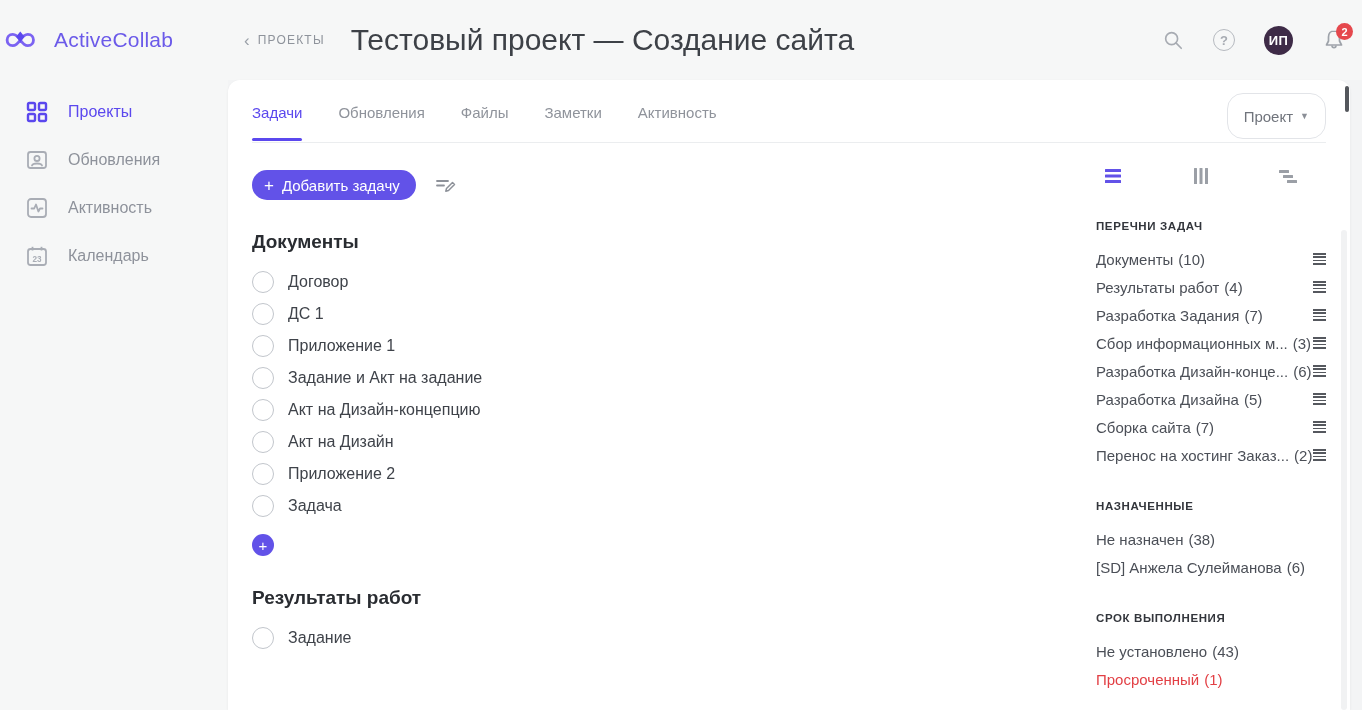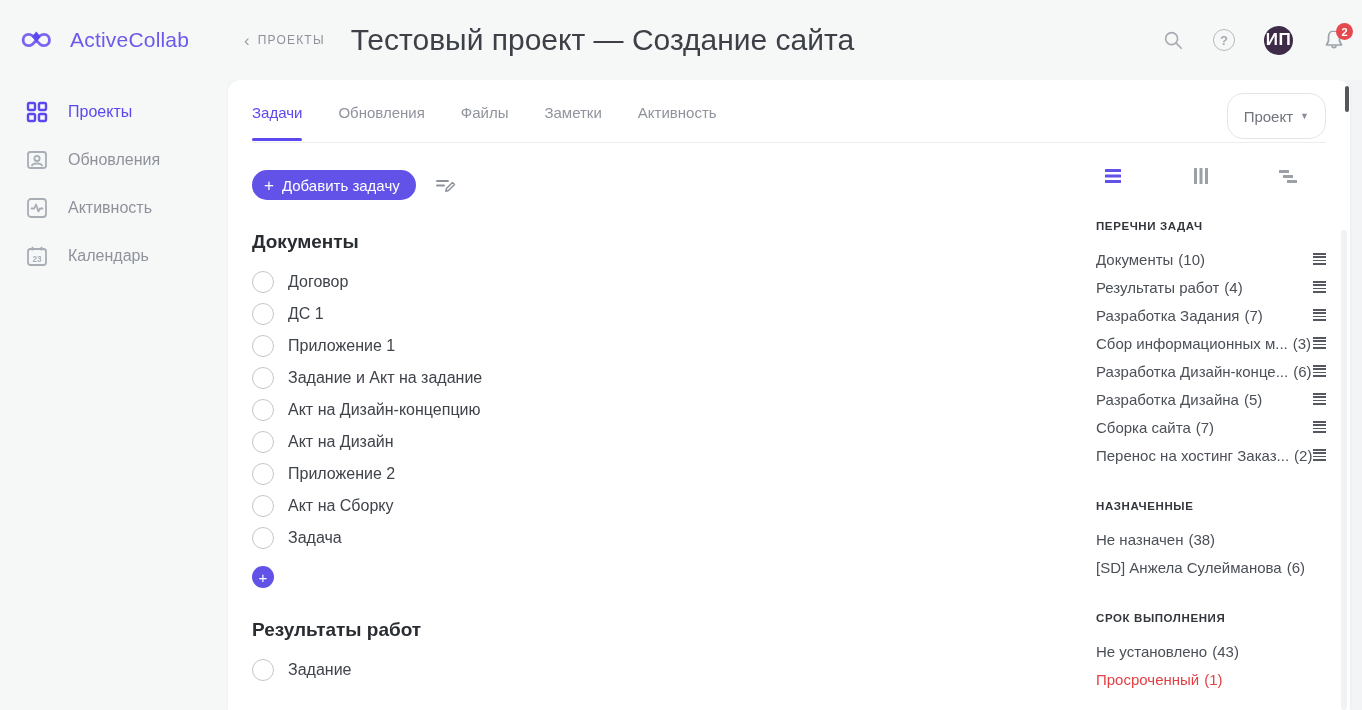--- a/index.html
+++ b/index.html
@@ -2,35 +2,35 @@
 <html><head>
 <meta charset="utf-8">
 <style>
   * { margin:0; padding:0; box-sizing:border-box; }
   html,body { width:1362px; height:710px; overflow:hidden;
     font-family:"Liberation Sans","DejaVu Sans",sans-serif;
     background:#f3f4f5; color:#3c4045; }
 
   
   .header { height:80px; display:flex; align-items:center; background:#f6f7f7; }
-  .logo-zone { width:228px; display:flex; align-items:center; padding-left:18px; flex:none; }
+  .logo-zone { width:228px; display:flex; align-items:center; padding-left:2px; flex:none; }
   .logo-mark { width:46px; height:32px; flex:none; }
   .logo-word { font-size:21px; font-weight:500; color:#6b5ae9; margin-left:6px; letter-spacing:.2px; }
   .breadcrumb { display:flex; align-items:center; gap:8px; color:#8e939b; cursor:pointer; margin-left:16px; flex:none; }
   .breadcrumb .chev { font-size:17px; line-height:1; color:#9aa0a8; }
   .breadcrumb .bc-label { font-size:12px; letter-spacing:1.2px; text-transform:uppercase; font-weight:500; }
   .page-title { font-size:30px; font-weight:400; color:#3d4147; margin-left:26px; white-space:nowrap; flex:none; }
   .header-spacer { flex:1; }
   .header-icons { display:flex; align-items:center; gap:29px; padding-right:16px; }
   .hicon { width:22px; height:22px; color:#a7abb2; cursor:pointer; position:relative; }
   .hicon svg { width:100%; height:100%; display:block; }
   .help-circle { width:22px; height:22px; border:1.6px solid #b6bac0; border-radius:50%;
     color:#a7abb2; font-size:13px; font-weight:700; display:flex; align-items:center; justify-content:center; cursor:pointer; }
   .avatar { width:29px; height:29px; border-radius:50%; background:#3e2b47; color:#fff;
-    font-size:17px; font-weight:700; display:flex; align-items:center; justify-content:center;
+    font-size:13px; font-weight:700; display:flex; align-items:center; justify-content:center;
     letter-spacing:.5px; cursor:pointer; }
   .bell-wrap { position:relative; width:24px; height:24px; cursor:pointer; }
   .bell-wrap svg { width:24px; height:24px; color:#9ea3aa; }
   .badge { position:absolute; top:-5px; right:-7px; min-width:17px; height:17px; border-radius:9px;
     background:#e5484d; color:#fff; font-size:11px; font-weight:700;
     display:flex; align-items:center; justify-content:center; padding:0 4px; }
 
   
   .body-row { display:flex; height:630px; }
   .sidebar { width:228px; flex:none; padding-top:8px; background:#f6f7f7; }
@@ -232,24 +232,20 @@
               <span class="task-check"></span>
               <span class="task-label">Акт на Дизайн-концепцию</span>
             </div>
             <div class="task-row">
               <span class="task-check"></span>
               <span class="task-label">Акт на Дизайн</span>
             </div>
             <div class="task-row">
               <span class="task-check"></span>
               <span class="task-label">Приложение 2</span>
-            </div>
-            <div class="task-row">
-              <span class="task-check"></span>
-              <span class="task-label">Акт на Сборку</span>
             </div>
             <div class="task-row">
               <span class="task-check"></span>
               <span class="task-label">Задача</span>
             </div>
             <div class="add-to-list">
               <span class="plus-circle">+</span>
             </div>
             <div class="group-title">Результаты работ</div>
             <div class="task-row">

